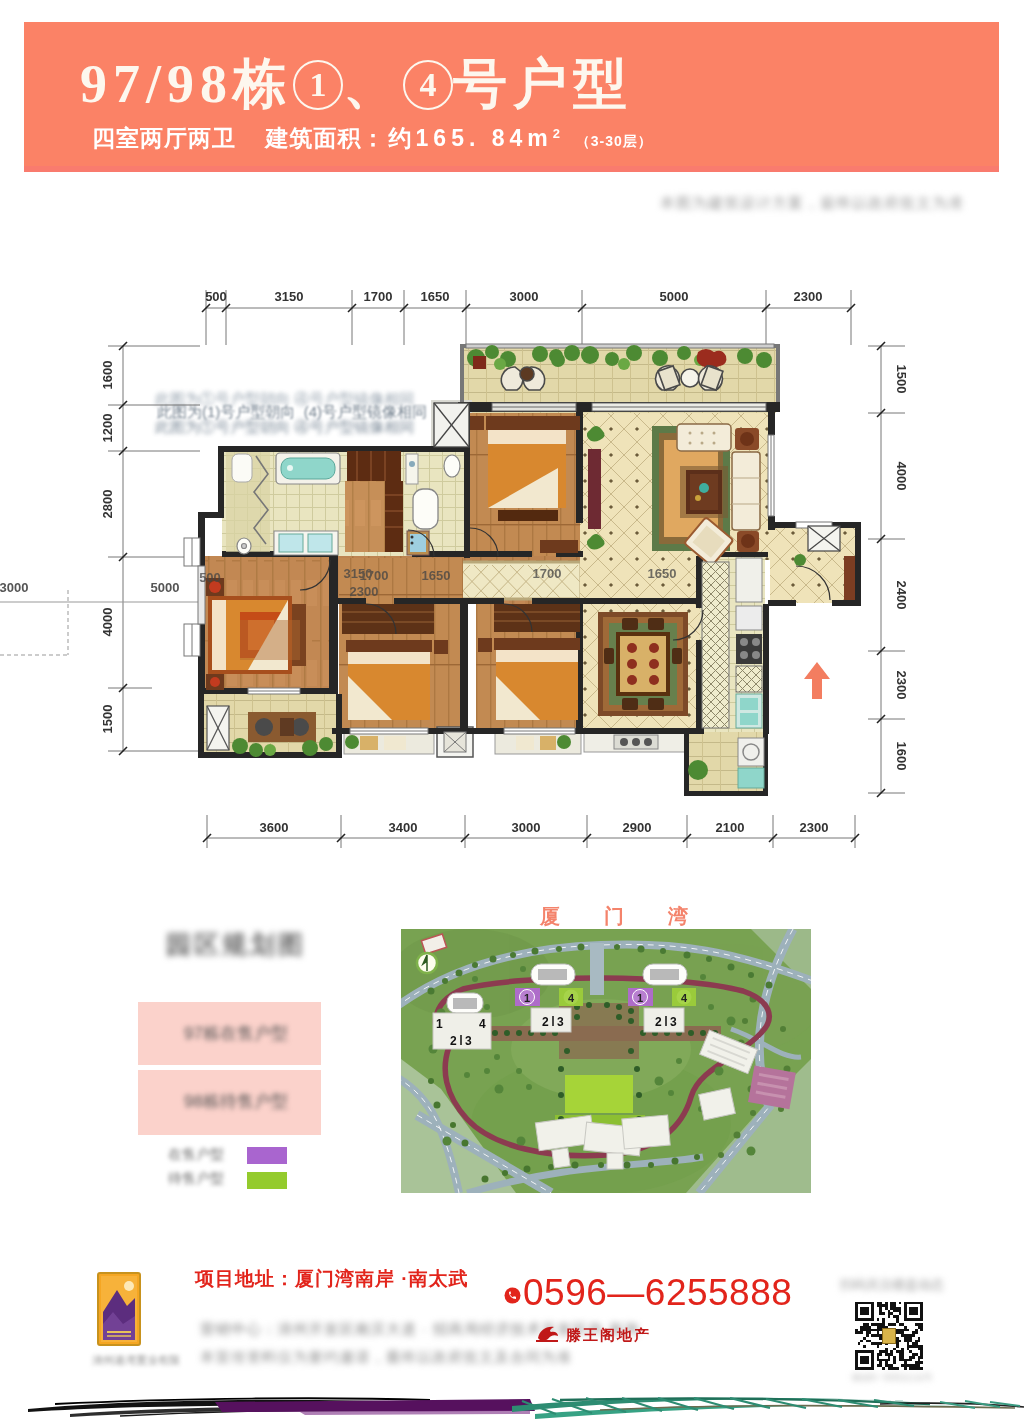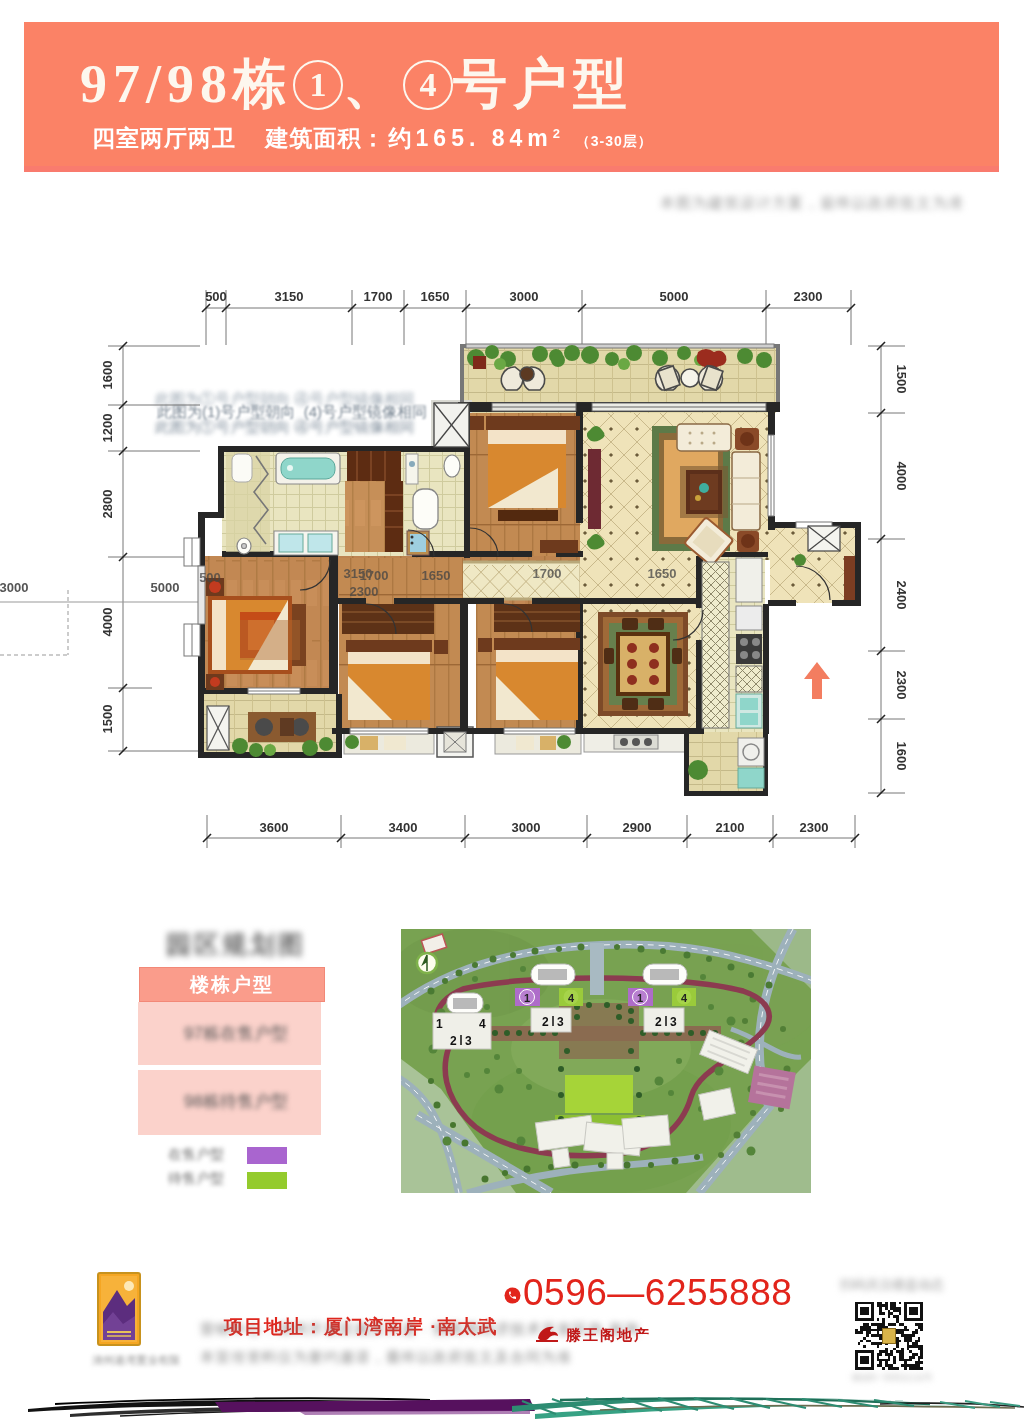--- a/index.html
+++ b/index.html
@@ -656,24 +656,24 @@
       <text x="364" y="596">2300</text>
       <text x="547" y="578">1700</text>
       <text x="662" y="578">1650</text>
       <text x="374" y="580">1700</text>
       <text x="436" y="580">1650</text>
     </g>
 
     <path d="M817 662 L830 679 L822 679 L822 699 L812 699 L812 679 L804 679 Z" fill="#f37d60"></path>
   </svg>
 
+  <div class="abs" style="left:540px;top:903px;width:220px;color:#f4836b;font-size:20px;font-weight:bold;letter-spacing:44px;">厦门湾</div>
 
   <div class="abs blurtxt" style="left:166px;top:928px;font-size:25px;font-weight:bold;color:#6e6e6e;letter-spacing:3px;">园区规划图</div>
 
-  <div class="abs" style="left:139px;top:967px;width:184px;height:33px;background:#fa9c8b;border:1px solid #f28877;color:#fff;font-size:19px;font-weight:bold;text-align:center;line-height:33px;letter-spacing:2px;">楼栋户型</div>
 
   <div class="abs" style="left:138px;top:1002px;width:183px;height:63px;background:#fbd2cb;"></div>
 
   <div class="abs blurtxt" style="left:184px;top:1022px;font-size:17px;color:#555;filter:blur(2.5px);">97栋在售户型</div>
 
   <div class="abs" style="left:138px;top:1070px;width:183px;height:65px;background:#fbd2cb;"></div>
 
   <div class="abs blurtxt" style="left:184px;top:1090px;font-size:17px;color:#555;filter:blur(2.5px);">98栋待售户型</div>
 
   <div class="abs" style="left:247px;top:1147px;width:40px;height:17px;background:#a965cf;"></div>
@@ -920,21 +920,21 @@
     <rect x="4" y="4" width="36" height="66" fill="#f7b23a"></rect>
     <path d="M6 40 L20 18 L30 34 L38 26 L38 68 L6 68 Z" fill="#5c2d7e"></path>
     <path d="M6 52 L16 40 L26 52 L38 44 L38 68 L6 68 Z" fill="#7c4aa0" opacity=".7"></path>
     <path d="M10 60 h24" stroke="#e8c35a" stroke-width="2"></path>
     <path d="M10 64 h24" stroke="#e8c35a" stroke-width="1.5"></path>
     <circle cx="32" cy="14" r="5" fill="#fde9b8"></circle>
   </svg>
 
   <div class="abs blurtxt" style="left:92px;top:1353px;font-size:11px;color:#8a8a8a;filter:blur(2px);">漳州港湾置业有限</div>
 
-  <div class="abs" style="left:195px;top:1314px;font-size:19px;font-weight:bold;color:#e2241b;letter-spacing:1px;margin-left:29px;">项目地址：厦门湾南岸 ·南太武</div>
+  <div class="abs" style="left:195px;top:1266px;font-size:19px;font-weight:bold;color:#e2241b;letter-spacing:1px;">项目地址：厦门湾南岸 ·南太武</div>
 
   <svg class="abs" style="left:504px;top:1287px;" width="17" height="17" viewBox="0 0 17 17">
     <circle cx="8.5" cy="8.5" r="8" fill="#e2241b"></circle>
     <path d="M5 5 c0 4 3 7 7 7 l0 -2.2 -2.2 -.5 -1 1 c-1.2-.6-2.2-1.6-2.8-2.8 l1-1 -.5-2.2 Z" fill="#fff"></path>
   </svg>
 
   <div class="abs" style="left:523px;top:1272px;font-size:37px;color:#e2241b;letter-spacing:.5px;">0596—6255888</div>
 
   <div class="abs blurtxt" style="left:200px;top:1320px;font-size:14.5px;color:#7d7d7d;letter-spacing:1px;">营销中心：漳州开发区南滨大道 · 招商局经济技术开发区内 咨询</div>
 

